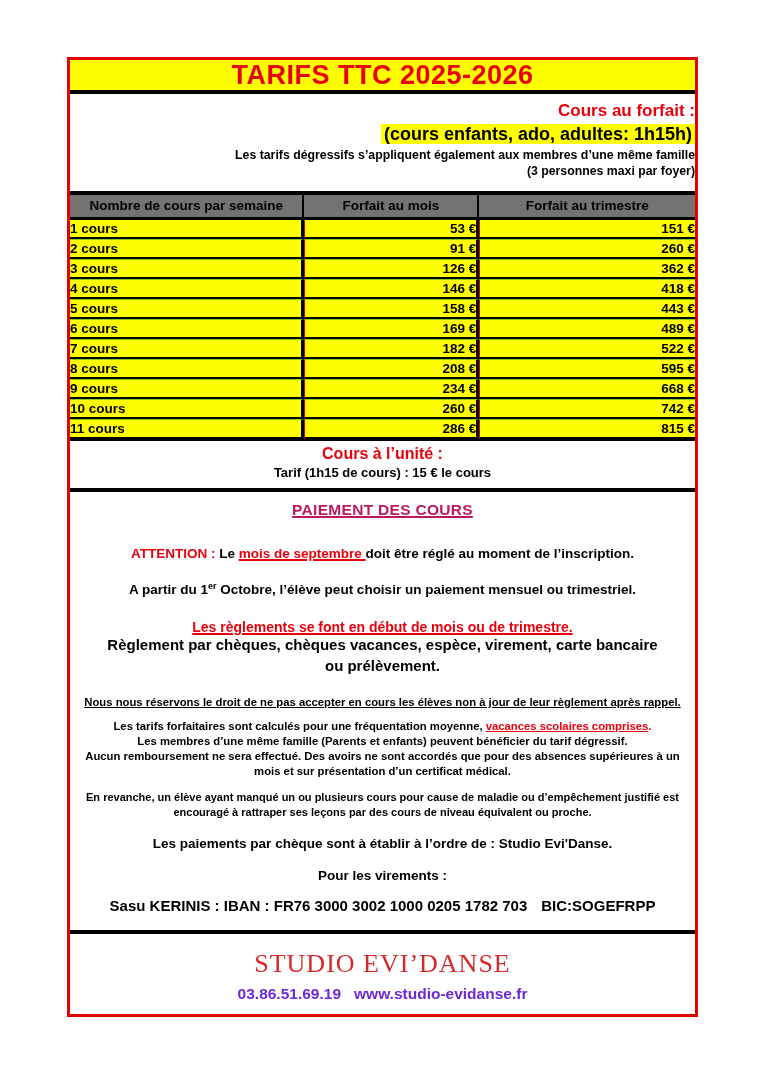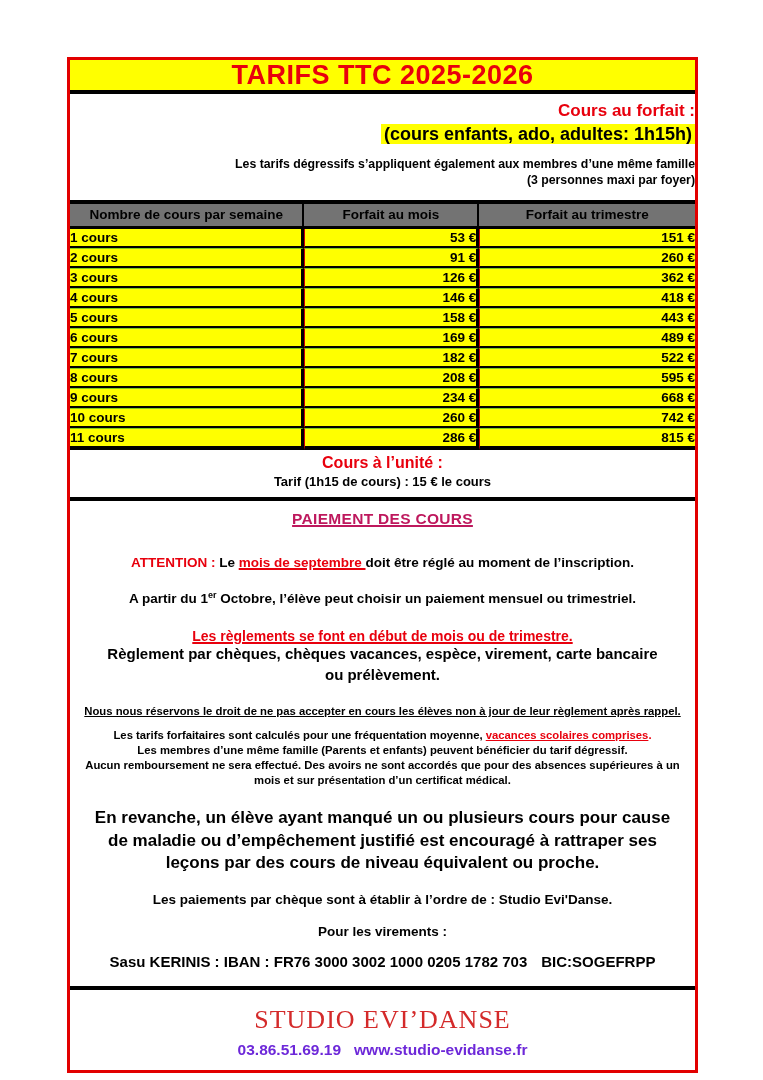--- a/index.html
+++ b/index.html
@@ -14,21 +14,21 @@
   }
   .divider{height:4px;background:#000;}
   
   .title-banner{
     background:#ffff00;height:30px;display:flex;align-items:center;justify-content:center;
   }
   .title-banner .t{color:#e8000d;font-size:27px;font-weight:700;letter-spacing:.5px;}
   
   .sec-forfait{text-align:right;padding:7px 0 12px;}
   .forfait-heading{color:#e8000d;font-size:17px;margin-bottom:3px;}
-  .forfait-sub{font-size:18px;margin-bottom:12px;}
+  .forfait-sub{font-size:18px;margin-bottom:3px;}
   .forfait-sub .hl{background:#ffff00;padding:0 3px;}
   .forfait-note{font-size:12.3px;line-height:1.28;}
   
   table.tarifs{width:100%;border-collapse:separate;border-spacing:0;table-layout:fixed;}
   table.tarifs th{
     background:#737373;font-size:13.5px;font-weight:700;text-align:center;
     padding:3px 2px 4px;border-right:2px solid #000;border-bottom:3px solid #000;
   }
   table.tarifs th:last-child{border-right:none;}
   table.tarifs td{
@@ -50,21 +50,21 @@
   .attention{margin-top:27px;font-size:13.5px;}
   .attention .red{color:#e8000d;}
   .attention .redul{color:#e8000d;text-decoration:underline;text-decoration-thickness:1.5px;}
   .octobre{margin-top:21px;font-size:13.5px;}
   .reglements{margin-top:22px;font-size:14px;color:#e8000d;text-decoration:underline;text-decoration-thickness:1.5px;}
   .modes{font-size:15px;line-height:1.35;padding:0 22px;}
   .reserve{margin-top:20px;font-size:11.3px;text-decoration:underline;}
   .fine-block{margin-top:11px;font-size:11.3px;line-height:1.33;}
   .fine-block .redul{color:#e8000d;text-decoration:underline;}
   .fine-block .red{color:#e8000d;}
-  .rattrapage{margin-top:19px;font-size:17px;line-height:1.33;padding:0 4px;}
+  .rattrapage{margin-top:11px;font-size:11px;line-height:1.33;padding:0 4px;}
   .ordre{margin-top:17px;font-size:13.5px;}
   .virements{margin-top:17px;font-size:13.5px;}
   .iban{margin-top:14px;font-size:15px;text-align:center;}
   .iban .bic{margin-left:14px;}
   
   .sec-footer{text-align:center;padding:15px 0 11px;}
   .studio-name{
     font-family:"Liberation Serif",serif;font-weight:400;color:#d42a2a;
     font-size:26px;letter-spacing:1px;
   }

